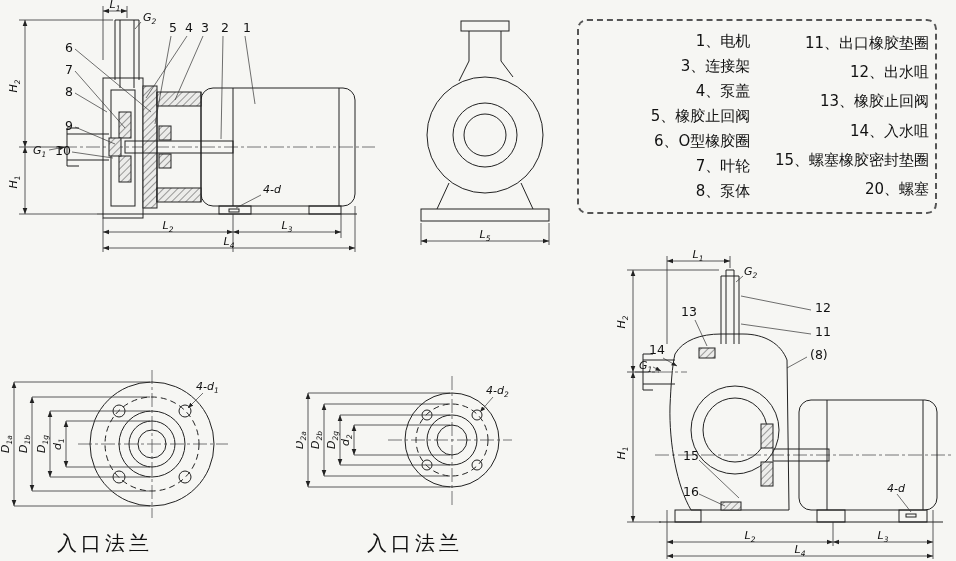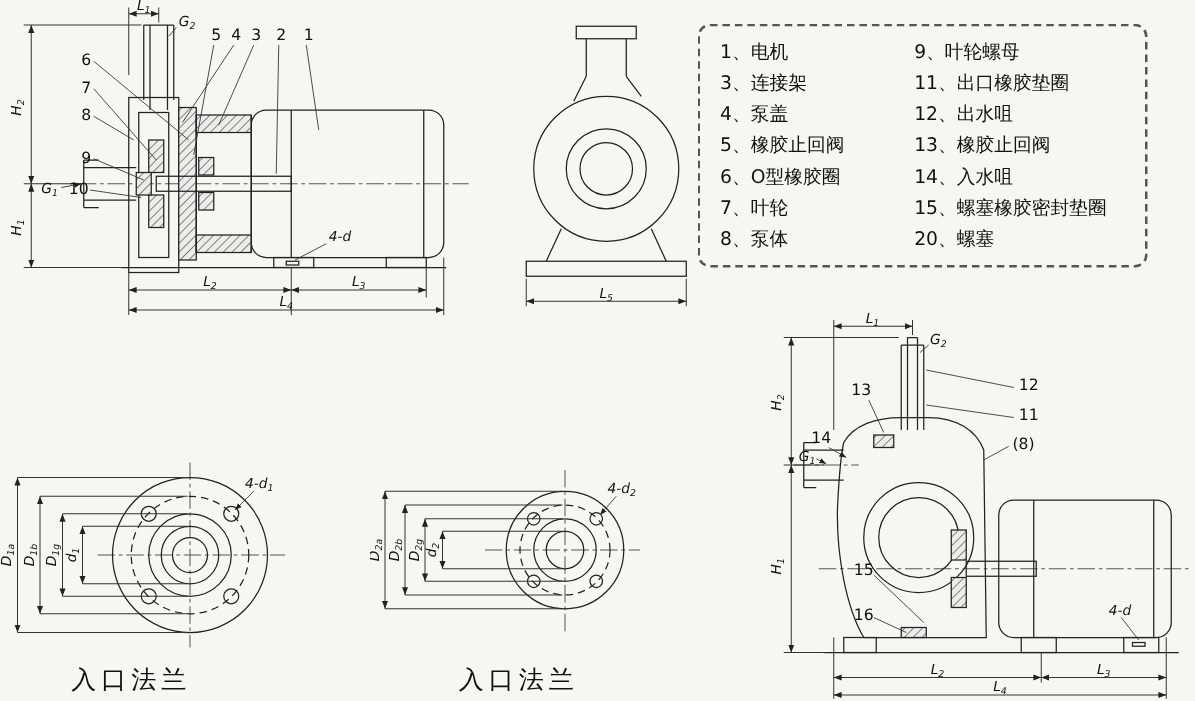--- a/index.html
+++ b/index.html
@@ -16,23 +16,23 @@
   svg text { fill:#111; font-family:"DejaVu Sans","Liberation Sans",sans-serif; }
   .dim { font-size:11px; font-style:italic; }
   .dim .sub { font-size:7.5px; }
   .callout { font-size:12.5px; }
   .geom { stroke:#222; stroke-width:1; fill:none; }
   .thin { stroke:#333; stroke-width:0.8; fill:none; }
   .lead { stroke:#333; stroke-width:0.7; fill:none; }
   .cline { stroke:#555; stroke-width:0.8; fill:none; stroke-dasharray:14 3 3 3; }
   .bolt { stroke:#222; stroke-width:1; fill:none; stroke-dasharray:6 4; }
   .legend {
-    position:absolute; left:558px; top:19px; width:360px; height:195px;
+    position:absolute; left:577px; top:19px; width:360px; height:195px;
     border:2px dashed #555; border-radius:10px;
-    display:flex; padding:8px 6px 8px 16px; background:transparent;
+    display:flex; padding:8px 6px 8px 16px; background:transparent;text-align:right;
   }
   .legend-col { flex:1; display:flex; flex-direction:column; justify-content:space-around; font-size:15px; }
   .legend-col.c2 { flex:1.15; }
   .legend-item { white-space:nowrap; line-height:1; }
   .caption { position:absolute; font-size:20px; letter-spacing:4px; width:150px; text-align:center; font-weight:500;font-family:Liberation Mono, monospace; }
 </style>
 </head>
 <body>
 
 <div id="screen">
@@ -187,21 +187,20 @@
     <div class="legend-col">
       <div class="legend-item"><span>1、</span><span>电机</span></div>
       <div class="legend-item"><span>3、</span><span>连接架</span></div>
       <div class="legend-item"><span>4、</span><span>泵盖</span></div>
       <div class="legend-item"><span>5、</span><span>橡胶止回阀</span></div>
       <div class="legend-item"><span>6、</span><span>O型橡胶圈</span></div>
       <div class="legend-item"><span>7、</span><span>叶轮</span></div>
       <div class="legend-item"><span>8、</span><span>泵体</span></div>
     </div>
     <div class="legend-col c2">
-      <div class="legend-item"><span>9、</span><span>叶轮螺母</span></div>
       <div class="legend-item"><span>11、</span><span>出口橡胶垫圈</span></div>
       <div class="legend-item"><span>12、</span><span>出水咀</span></div>
       <div class="legend-item"><span>13、</span><span>橡胶止回阀</span></div>
       <div class="legend-item"><span>14、</span><span>入水咀</span></div>
       <div class="legend-item"><span>15、</span><span>螺塞橡胶密封垫圈</span></div>
       <div class="legend-item"><span>20、</span><span>螺塞</span></div>
     </div>
   </div>
 
   <svg class="panel" style="left:0;top:352px" width="258" height="175" viewBox="0 0 258 175">

